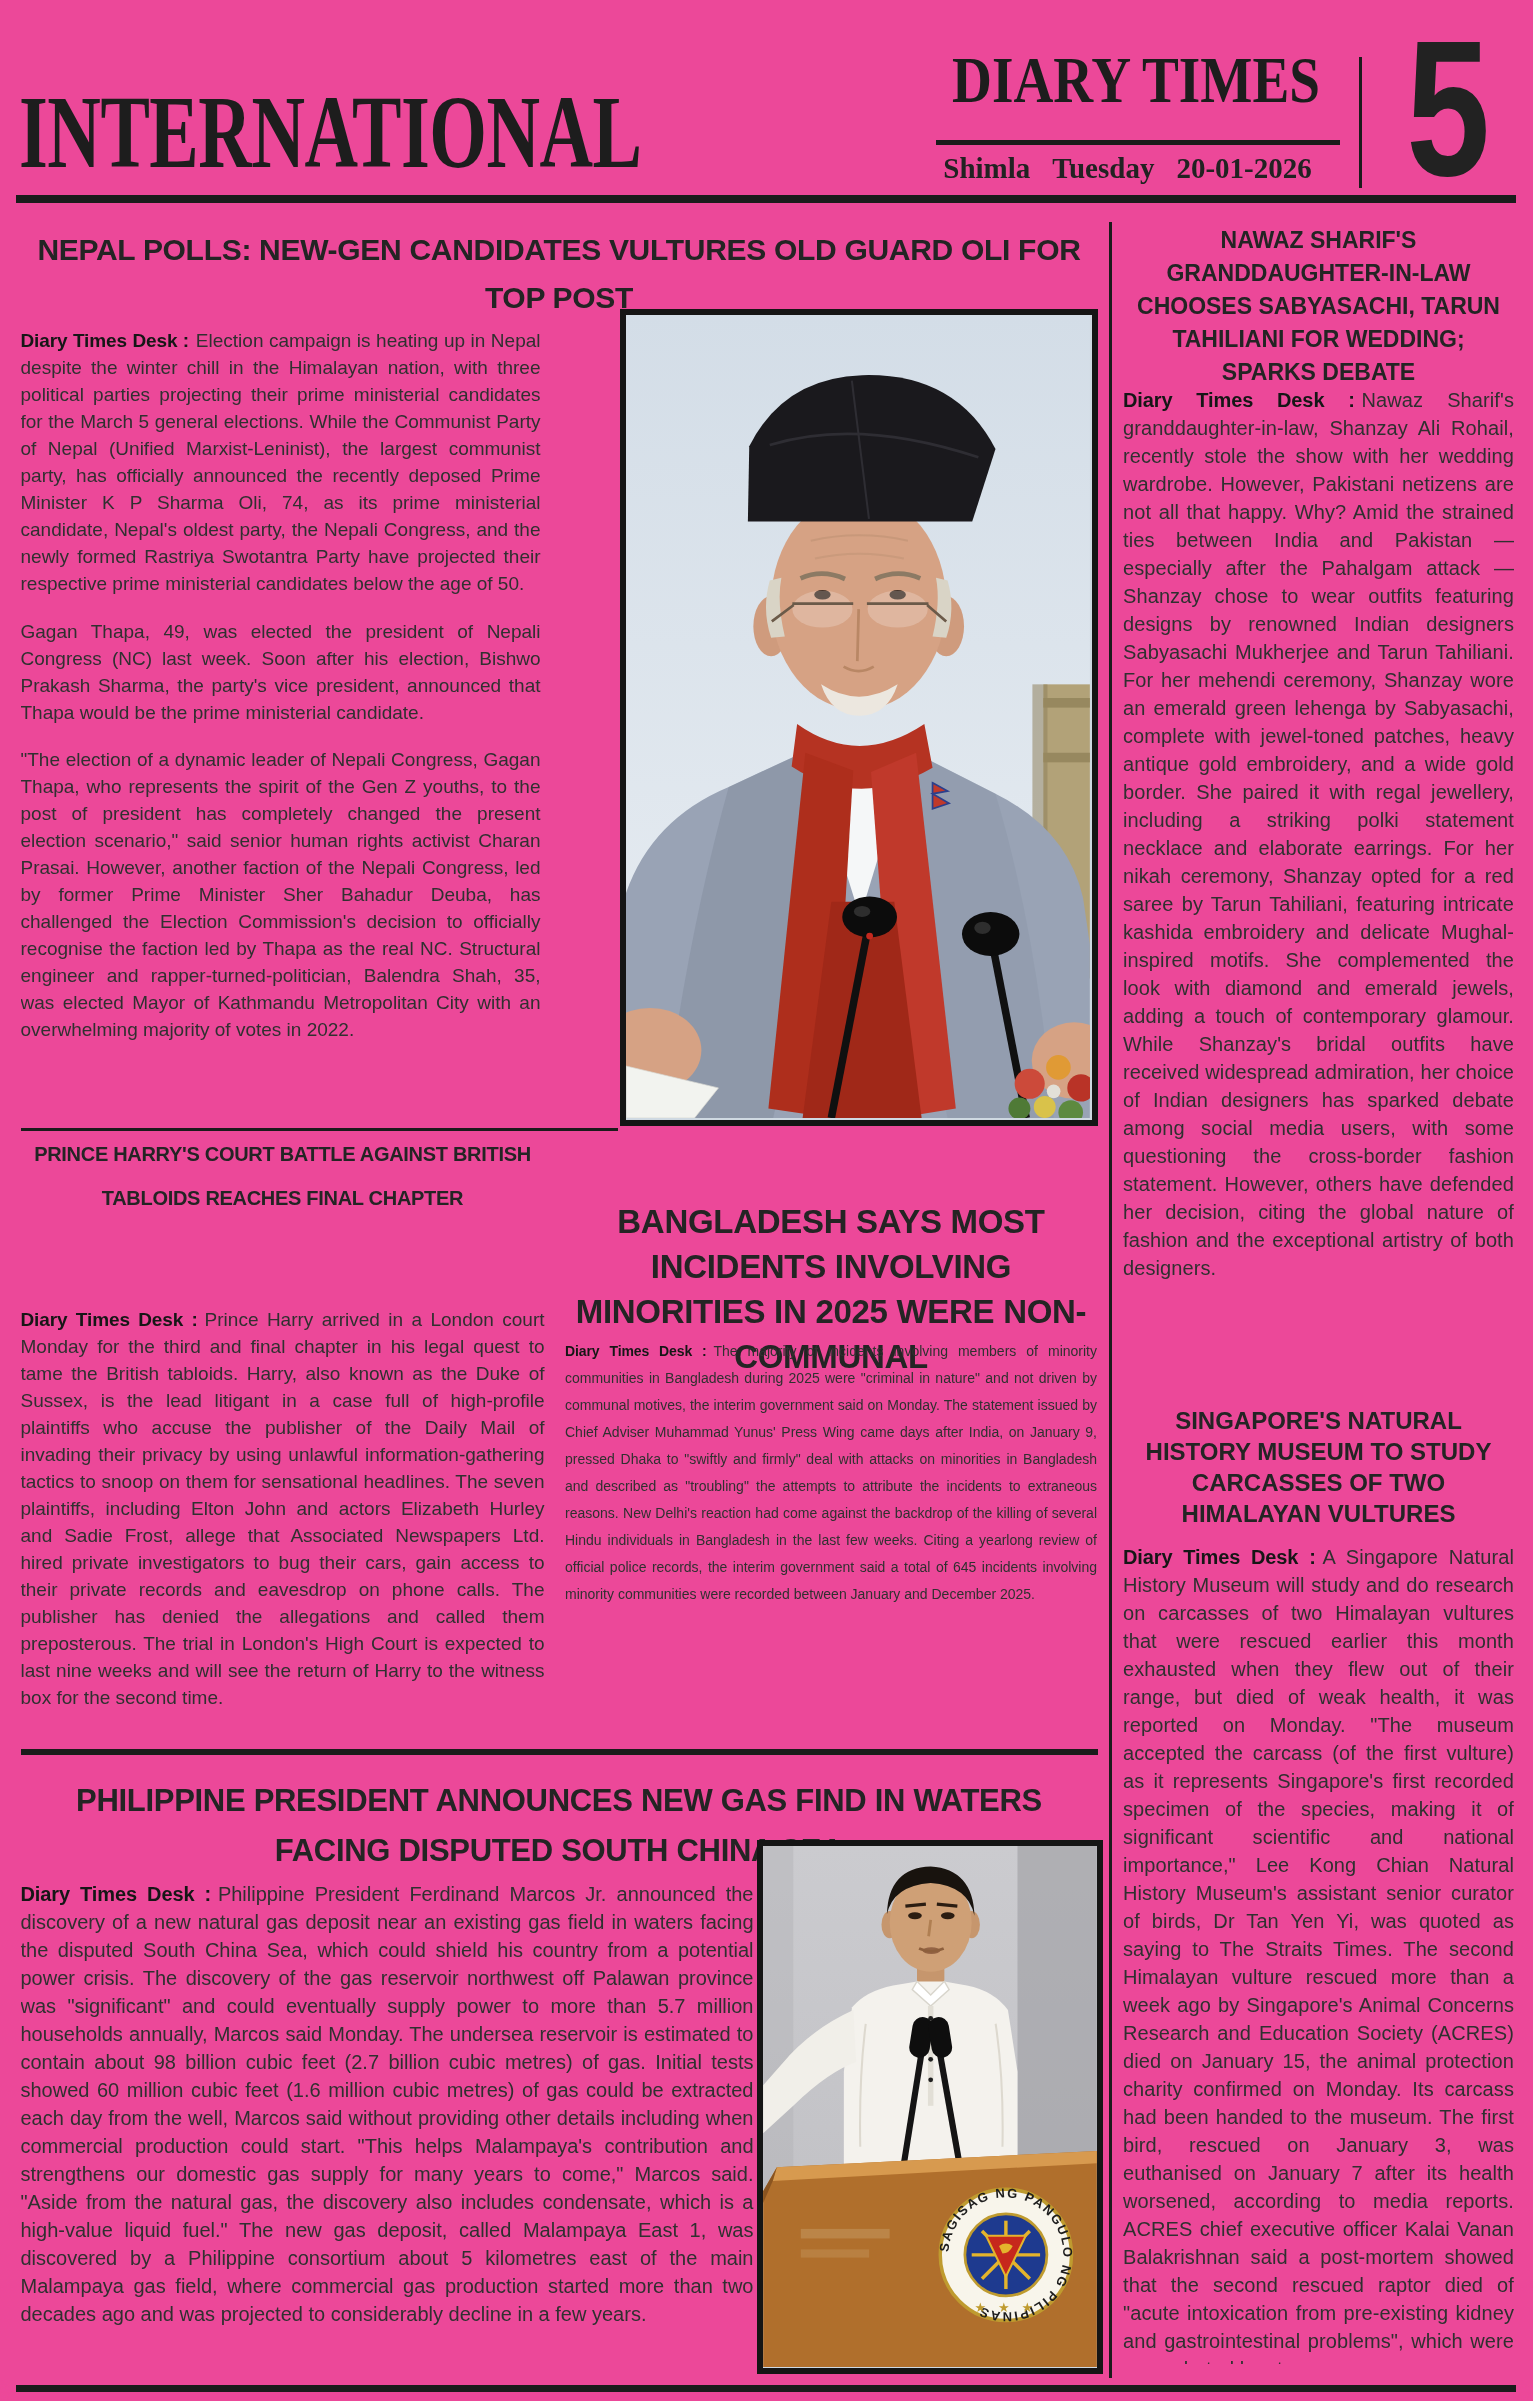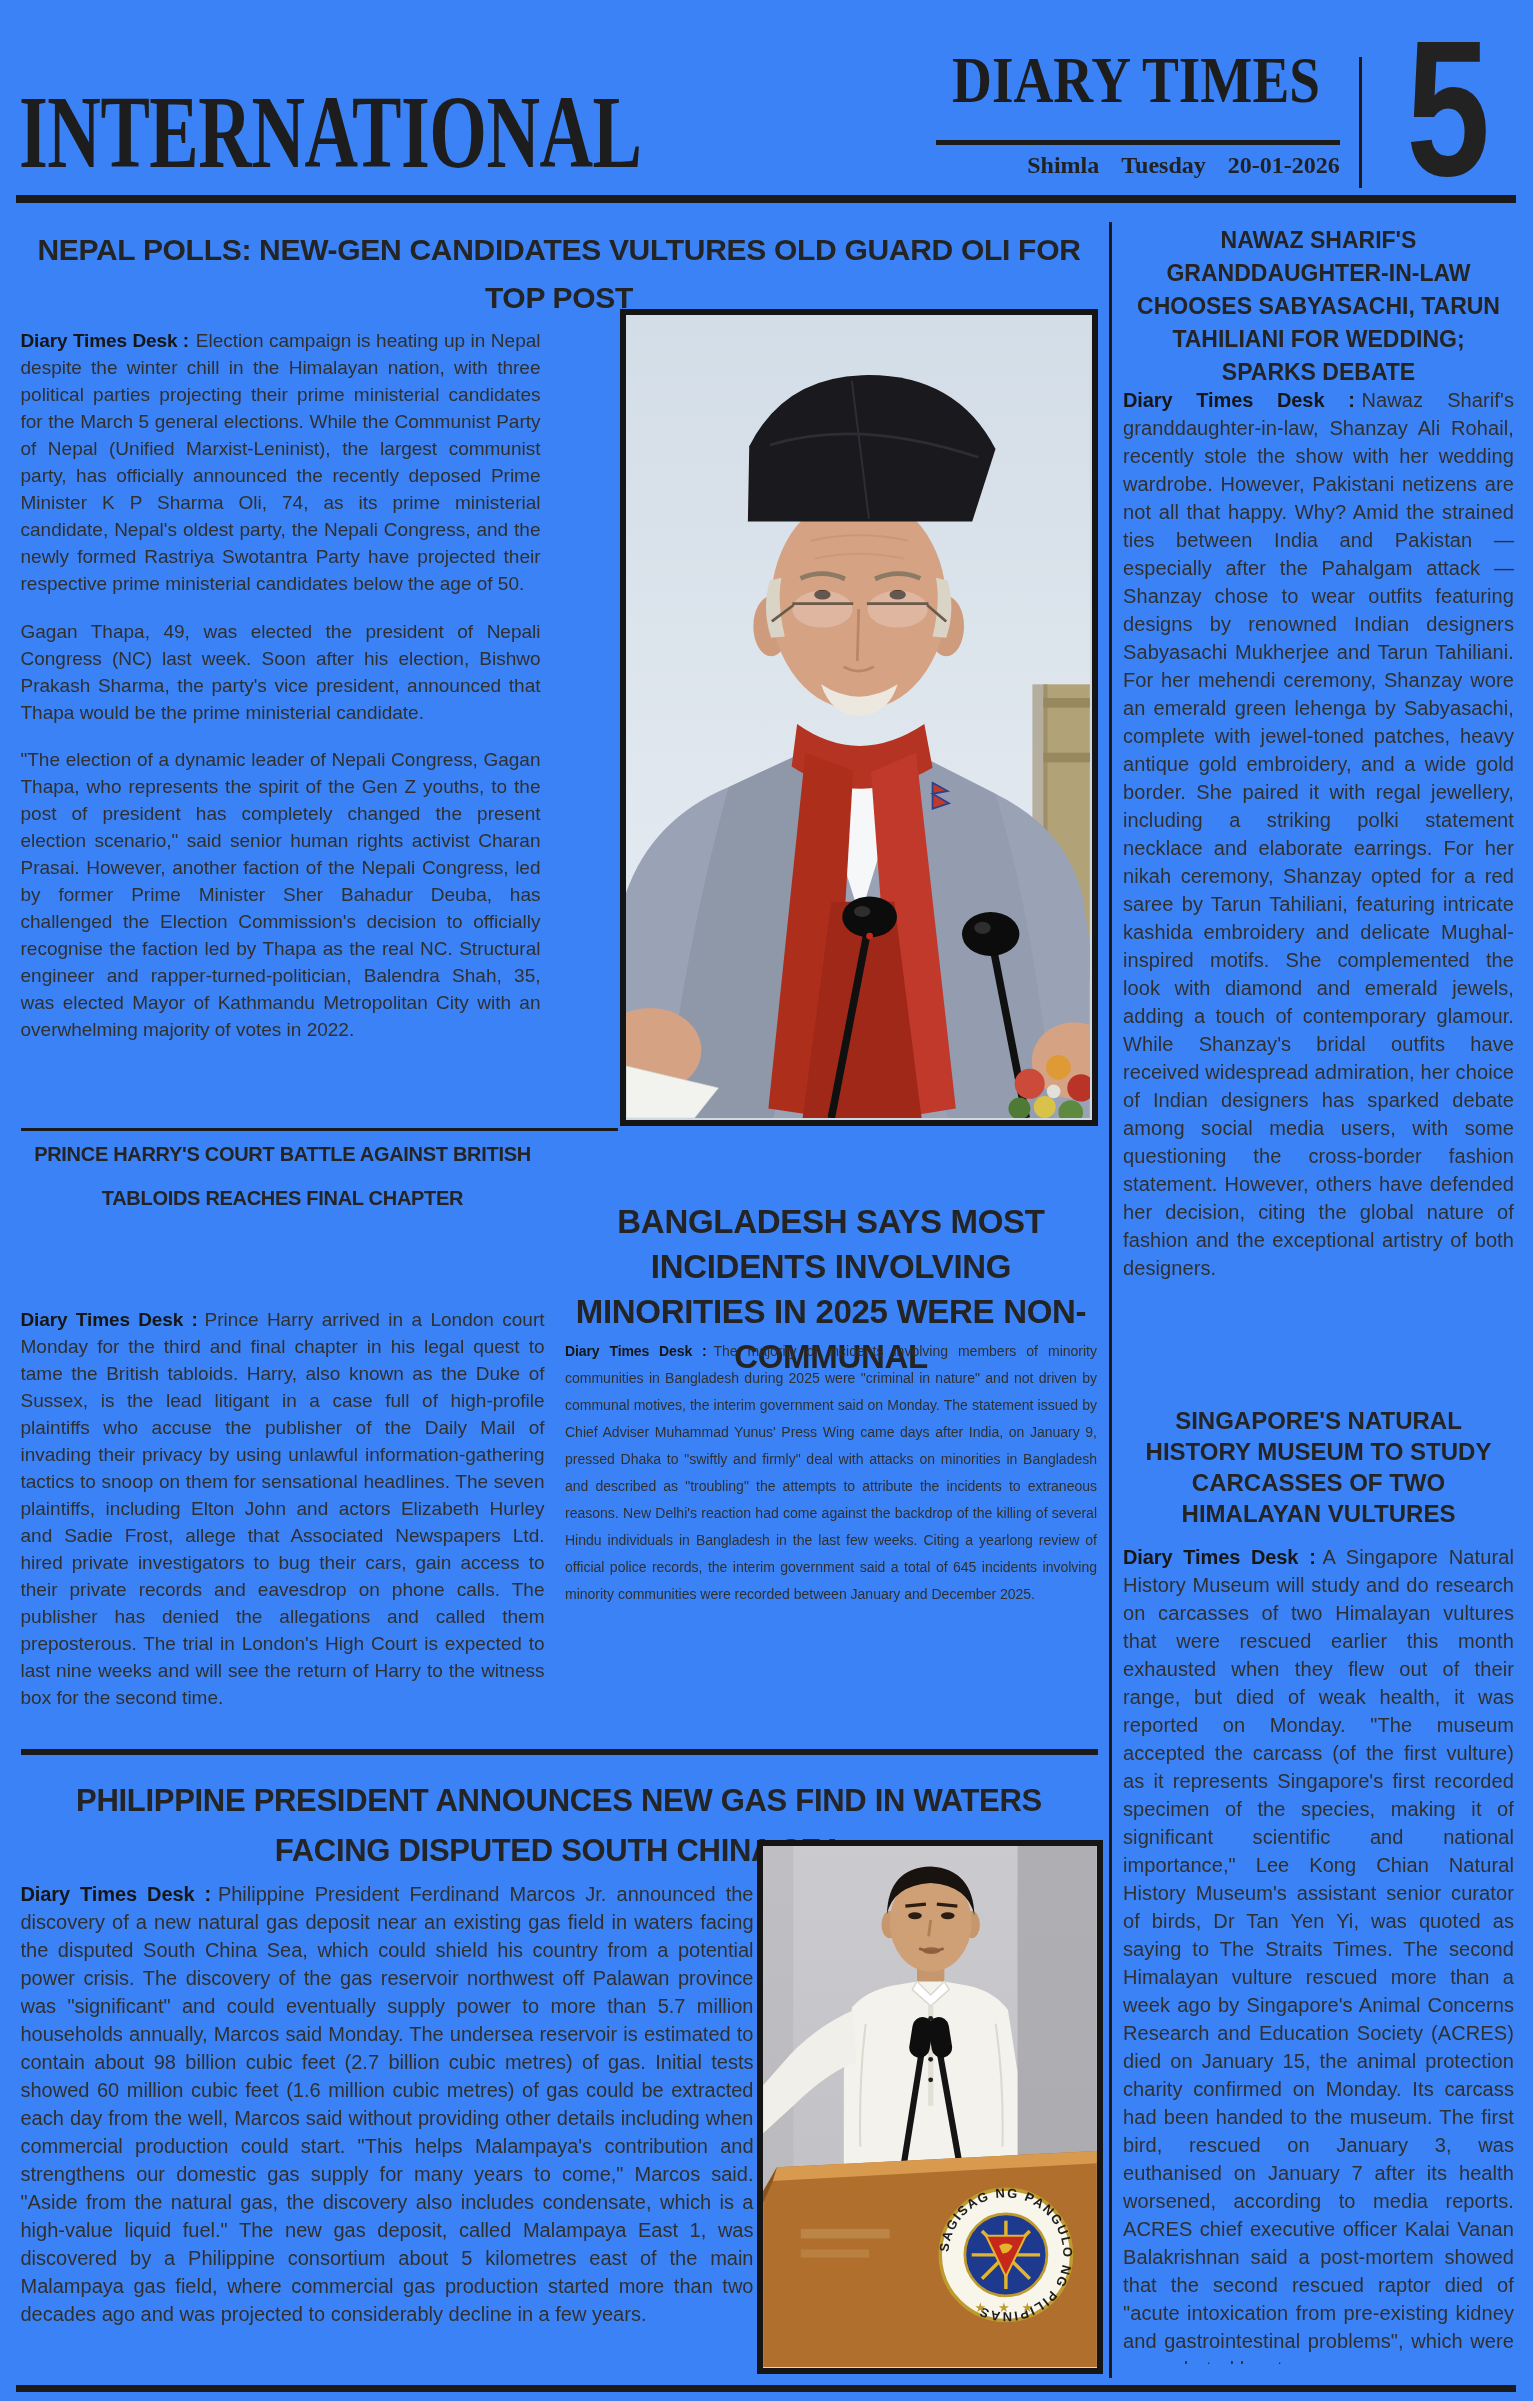--- a/index.html
+++ b/index.html
@@ -1,19 +1,19 @@
 <!DOCTYPE html>
 <html style="font-size:11px"><head>
 <meta charset="utf-8">
 <style>
   *{margin:0;padding:0;box-sizing:border-box}
   html,body{background:#d9d9d9}
   .page{
     position:relative;width:1533px;height:2401px;margin:0 auto;
-    background:#3b82f6;color:#262626;overflow:hidden;
+    background:#ec4899;color:#262626;overflow:hidden;
     font-family:"Liberation Sans",sans-serif;
   }
   .abs{position:absolute}
   .serif{font-family:"Liberation Serif","DejaVu Serif",serif}
   .rule{background:#1b1b1b}
   .vrule{background:#1b1b1b}
   .headline{
     font-weight:700;color:#242424;text-align:center;letter-spacing:-0.3px;
   }
   .btxt{text-align:justify;color:#303030;overflow:hidden}
@@ -40,21 +40,21 @@
 <body>
 
 <div class="page">
 
   <div class="abs sect-title serif" style="left:19px;top:81px;font-size:103px">INTERNATIONAL</div>
 
   <div class="abs masthead serif" style="left:910px;top:48px;width:452px;font-size:65px">DIARY TIMES</div>
 
   <div class="abs rule" style="left:936px;top:140px;width:404px;height:4.8px"></div>
 
-  <div class="abs dateline serif" style="left:944px;top:152px;width:479px;font-size:24px">
+  <div class="abs dateline serif" style="left:888px;top:152px;width:479px;font-size:29px">
     <span>Shimla</span><span>Tuesday</span><span>20-01-2026</span>
   </div>
 
   <div class="abs vrule" style="left:1359px;top:57px;width:2.7px;height:131px"></div>
 
   <div class="abs pagenum" style="left:1378px;top:29px;width:137px;font-size:193px">5</div>
 
   <div class="abs rule" style="left:16.4px;top:195px;width:1500px;height:8.2px"></div>
 
   <div class="abs vrule" style="left:1109px;top:222px;width:2.7px;height:2156px"></div>

